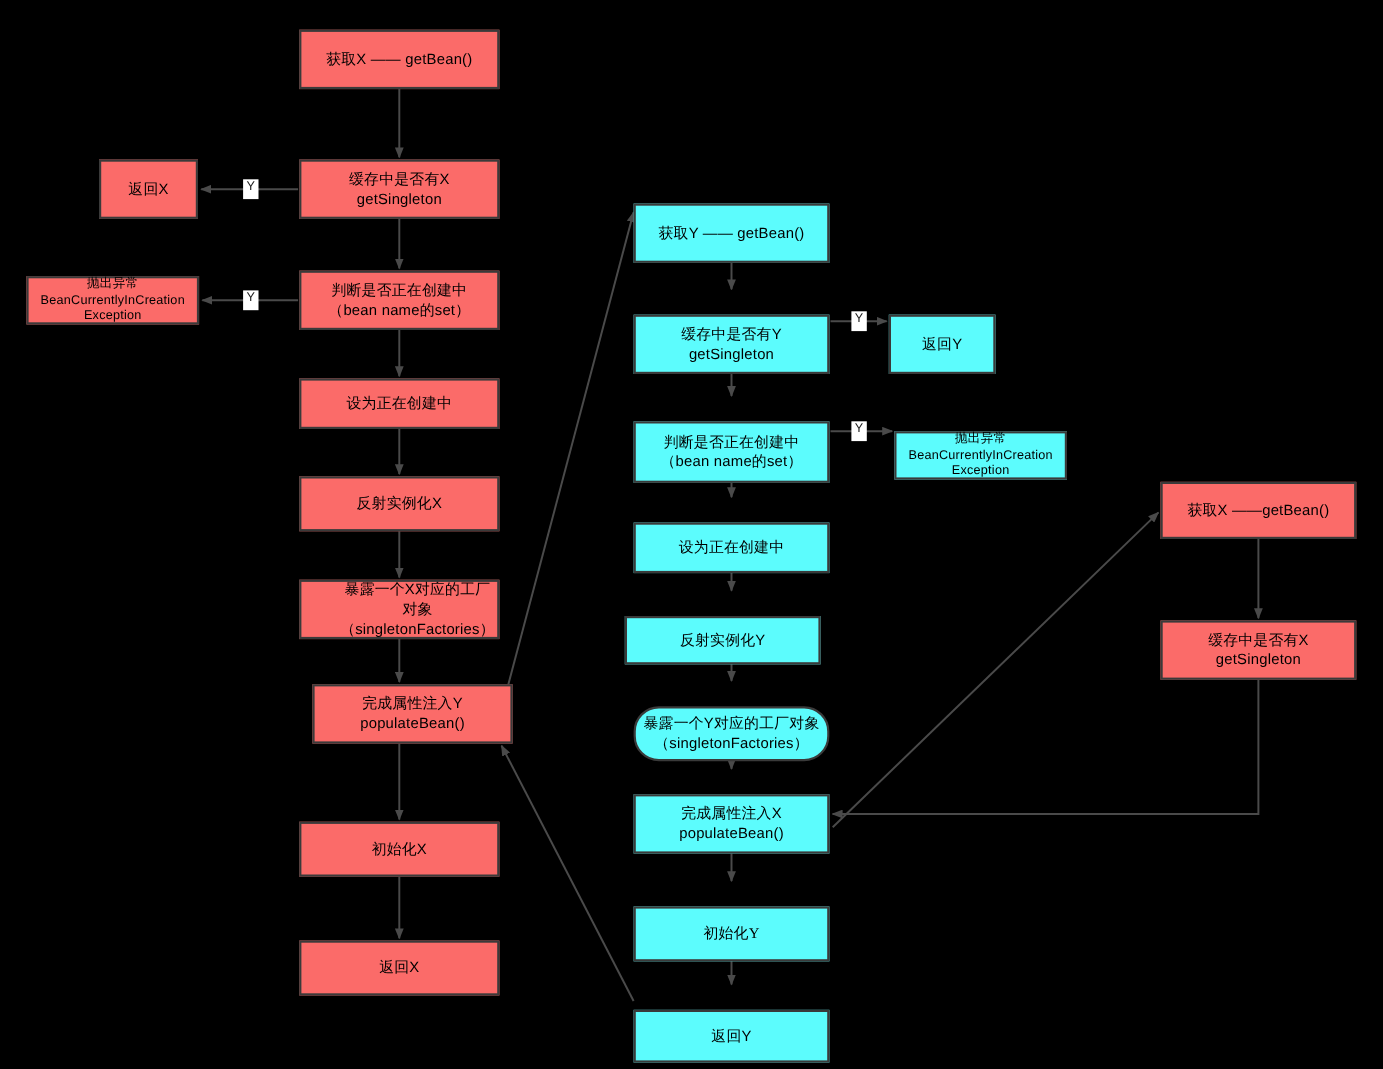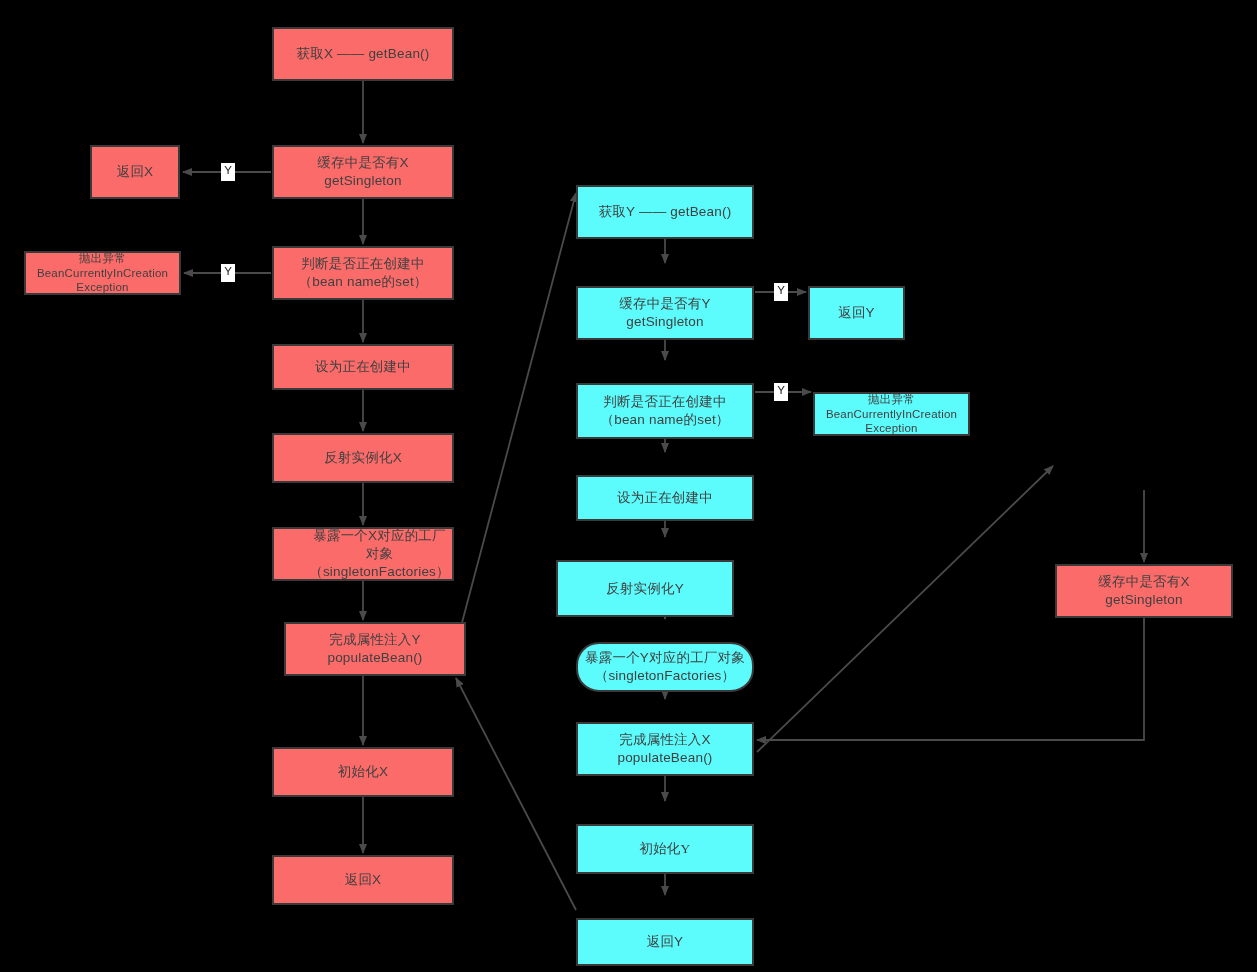--- a/index.html
+++ b/index.html
@@ -25,21 +25,21 @@
     pointer-events: none;
   }
   .node {
     position: absolute;
     box-sizing: border-box;
     border: 2px solid #3a3a3a;
     display: flex;
     align-items: center;
     justify-content: center;
     text-align: center;
-    color: #404040;
+    color: #000000;
     font-size: 13.5px;
     line-height: 1.33;
     letter-spacing: 0.2px;
     white-space: pre-line;
     padding: 2px 4px;
   }
   .node.red  { background: #fb6b69; }
   .node.cyan { background: #5cfcfd; margin-top: 21px; }
   .node.note {
     background: #ffffff;
@@ -144,32 +144,33 @@
 
   <div class="node cyan" style="left:576px; top:362px; width:178px; height:56px;">判断是否正在创建中
 （bean name的set）</div>
 
   <div class="node cyan" style="left:813px; top:371px; width:157px; height:44px; font-size:11.5px; line-height:1.25;">抛出异常
 BeanCurrentlyInCreation
 Exception</div>
 
   <div class="node cyan" style="left:576px; top:454px; width:178px; height:46px;">设为正在创建中</div>
 
-  <div class="node cyan" style="left:556px; top:539px; width:178px; height:57px;">反射实例化Y</div>
+  <div class="node cyan" style="left:568px; top:539px; width:178px; height:44px;">反射实例化Y</div>
 
   <div class="node cyan" style="left:576px; top:621px; width:178px; height:50px;border-radius:23px;">暴露一个Y对应的工厂对象
 （singletonFactories）</div>
 
   <div class="node cyan" style="left:576px; top:701px; width:178px; height:54px;">完成属性注入X
 populateBean()</div>
 
   <div class="node cyan" style="left:576px; top:803px; width:178px; height:50px;font-family:Liberation Serif, serif;">初始化Y</div>
 
   <div class="node cyan" style="left:576px; top:897px; width:178px; height:48px;">返回Y</div>
 
+  <div class="node red" style="left:1055px; top:438px; width:178px; height:52px;">获取X ——getBean()</div>
 
   <div class="node red" style="left:1055px; top:564px; width:178px; height:54px;">缓存中是否有X
 getSingleton</div>
 
 
   <div class="edge-label" style="left:221px; top:163px; width:14px; height:18px;">Y</div>
 
   <div class="edge-label" style="left:221px; top:264px; width:14px; height:18px;">Y</div>
 
   <div class="edge-label" style="left:774px; top:283px; width:14px; height:18px;">Y</div>

